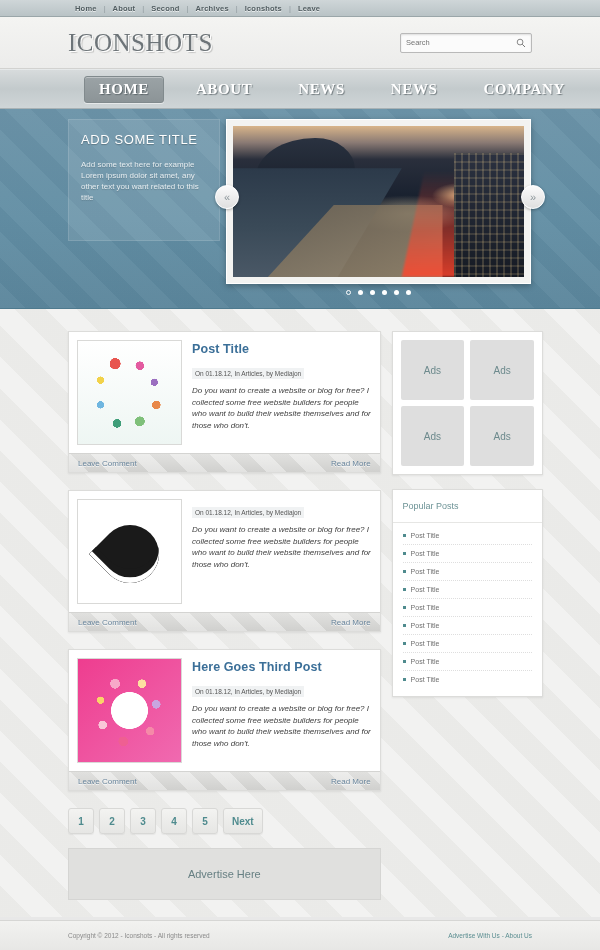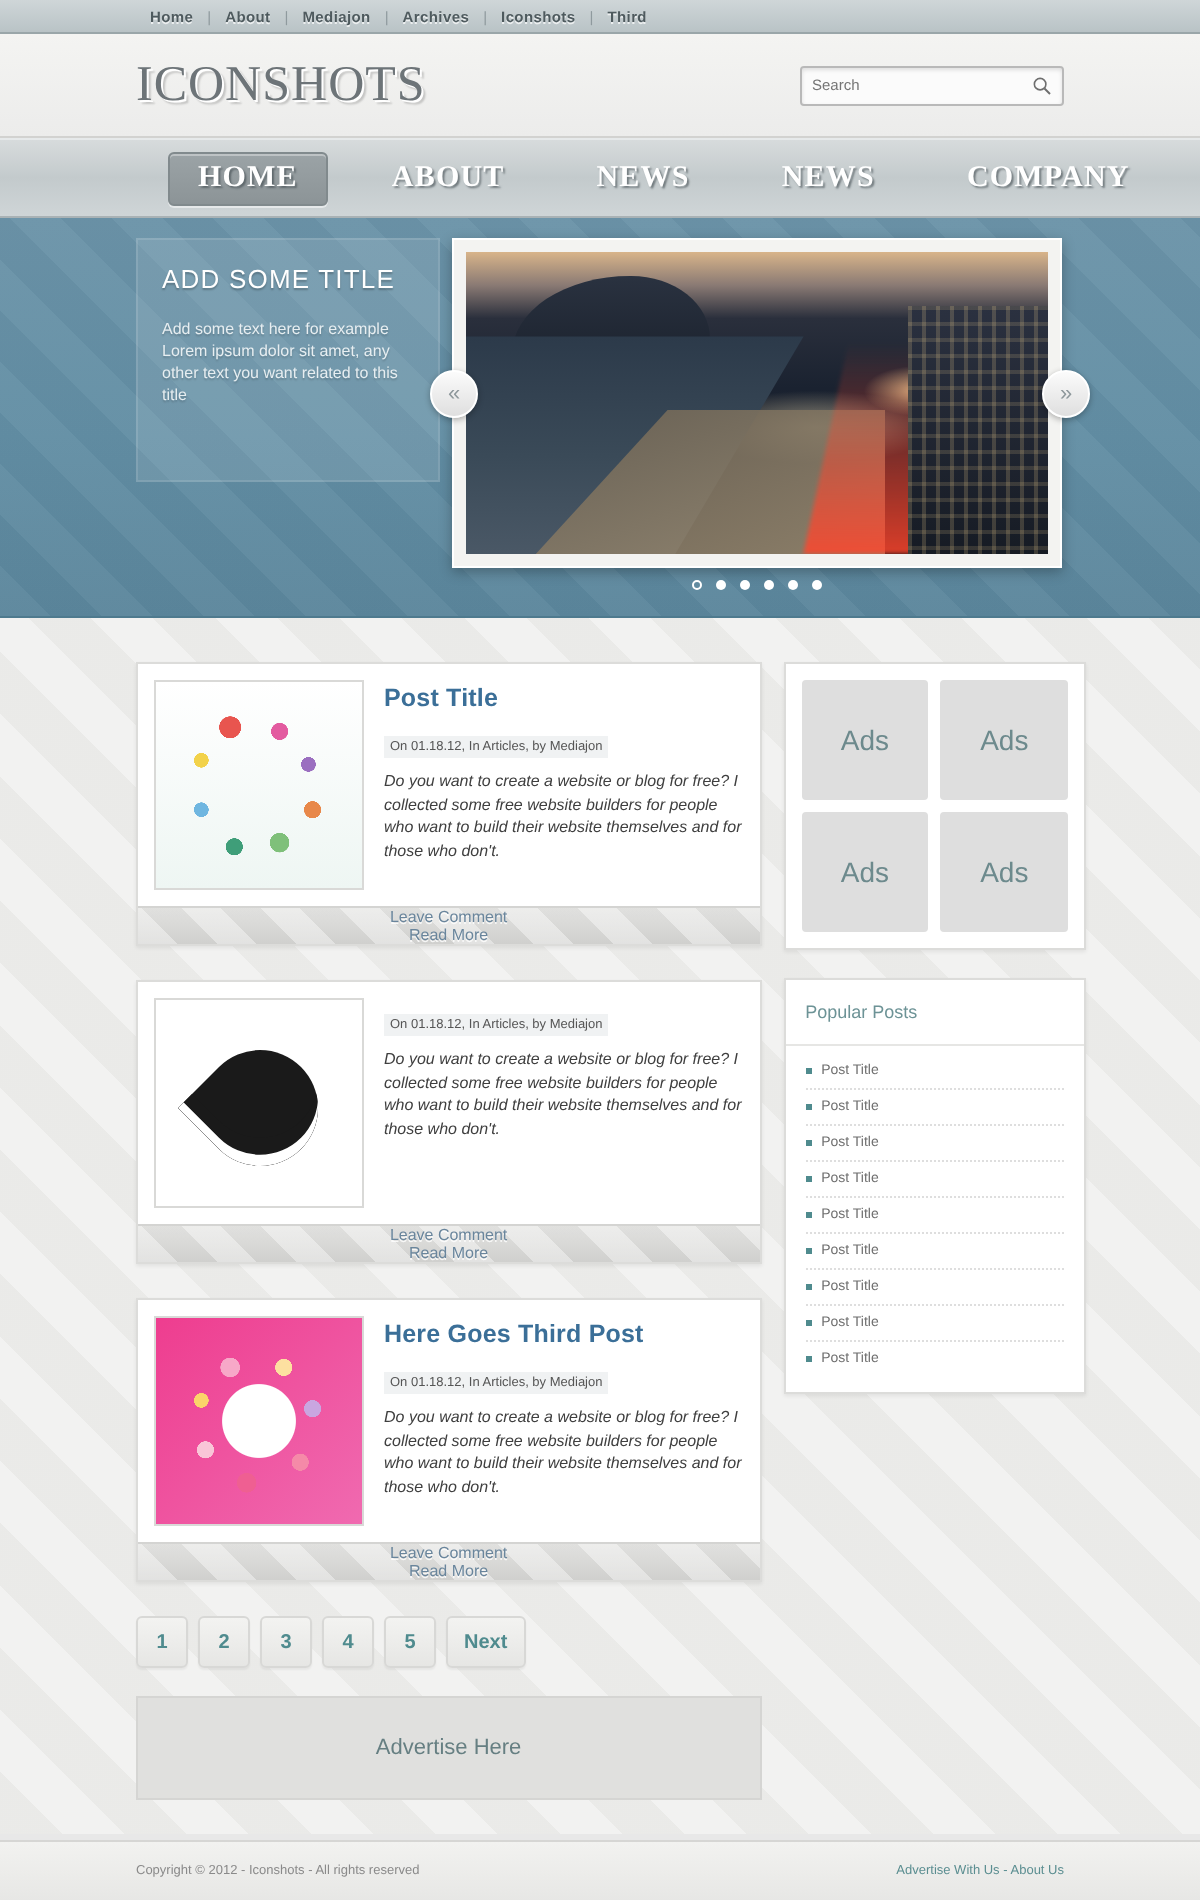--- a/index.html
+++ b/index.html
@@ -248,21 +248,20 @@
     font-style: italic;
   }
   .post-foot {
     height: 19px;
     background:
       repeating-linear-gradient(45deg, rgba(255,255,255,.35) 0 14px, rgba(0,0,0,.015) 14px 28px),
       linear-gradient(to bottom, #e4e4e2 0%, #d3d3d1 100%);
     border-top: 1px solid #d4d4d2;
     display: flex; align-items: center; justify-content: space-between;
     padding: 0 9px;
-    flex-direction: column;
   }
   .post-foot a {
     font-size: 8px; color: #69859c; text-decoration: none;
     text-shadow: 0 1px 0 rgba(255,255,255,.8);
   }
 
   
   .pagination { display: flex; gap: 5px; margin: 3px 0 14px 0; }
   .page-btn {
     min-width: 26px; height: 26px;
@@ -291,21 +290,21 @@
   }
   .ads-grid {
     display: grid; grid-template-columns: 1fr 1fr;
     gap: 6px; padding: 8px;
   }
   .ad-box {
     height: 60px;
     background: #dedede;
     border-radius: 2px;
     display: flex; align-items: center; justify-content: center;
-    font-size: 14px; color: #6d8a8d;
+    font-size: 10px; color: #6d8a8d;
   }
   .widget-head {
     height: 14px;
     display: flex; align-items: center;
     padding: 16px 10px;
     font-size: 9px; color: #6d9396;
     border-bottom: 1px solid #e6e6e4;
   }
   .widget-list { list-style: none; padding: 4px 10px 8px 10px; }
   .widget-list li {
@@ -339,33 +338,33 @@
     <ul>
       <li>
           <a href="#">Home</a>
         </li>
       <li class="sep">|</li>
       <li>
           <a href="#">About</a>
         </li>
       <li class="sep">|</li>
       <li>
-          <a href="#">Mediajon</a>
+          <a href="#">Second</a>
         </li>
       <li class="sep">|</li>
       <li>
           <a href="#">Archives</a>
         </li>
       <li class="sep">|</li>
       <li>
           <a href="#">Iconshots</a>
         </li>
       <li class="sep">|</li>
       <li>
-          <a href="#">Third</a>
+          <a href="#">Leave</a>
         </li>
     </ul>
   </div>
 
   <div class="header">
     <div class="logo">ICONSHOTS</div>
     <div class="search-wrap">
       <input class="search-input" type="text" placeholder="Search" style="">
       <svg class="search-icon" viewBox="0 0 16 16">
         <circle cx="6.5" cy="6.5" r="4.6" fill="none" stroke="#6e6e6e" stroke-width="1.3"></circle>

